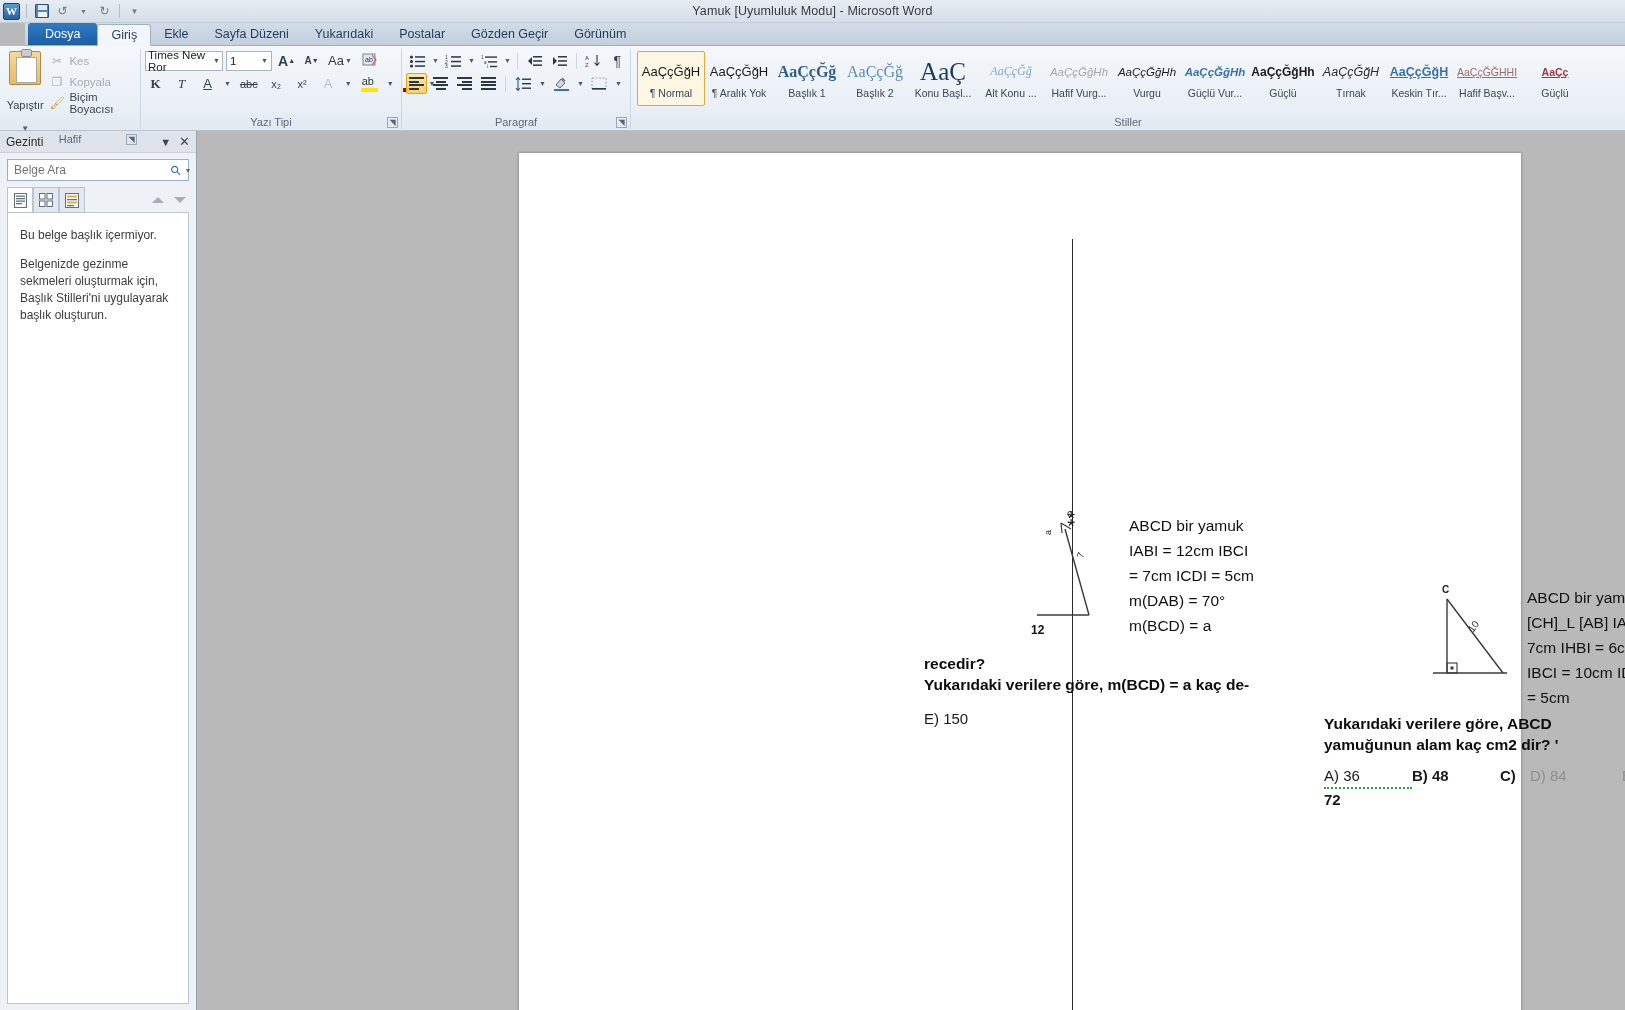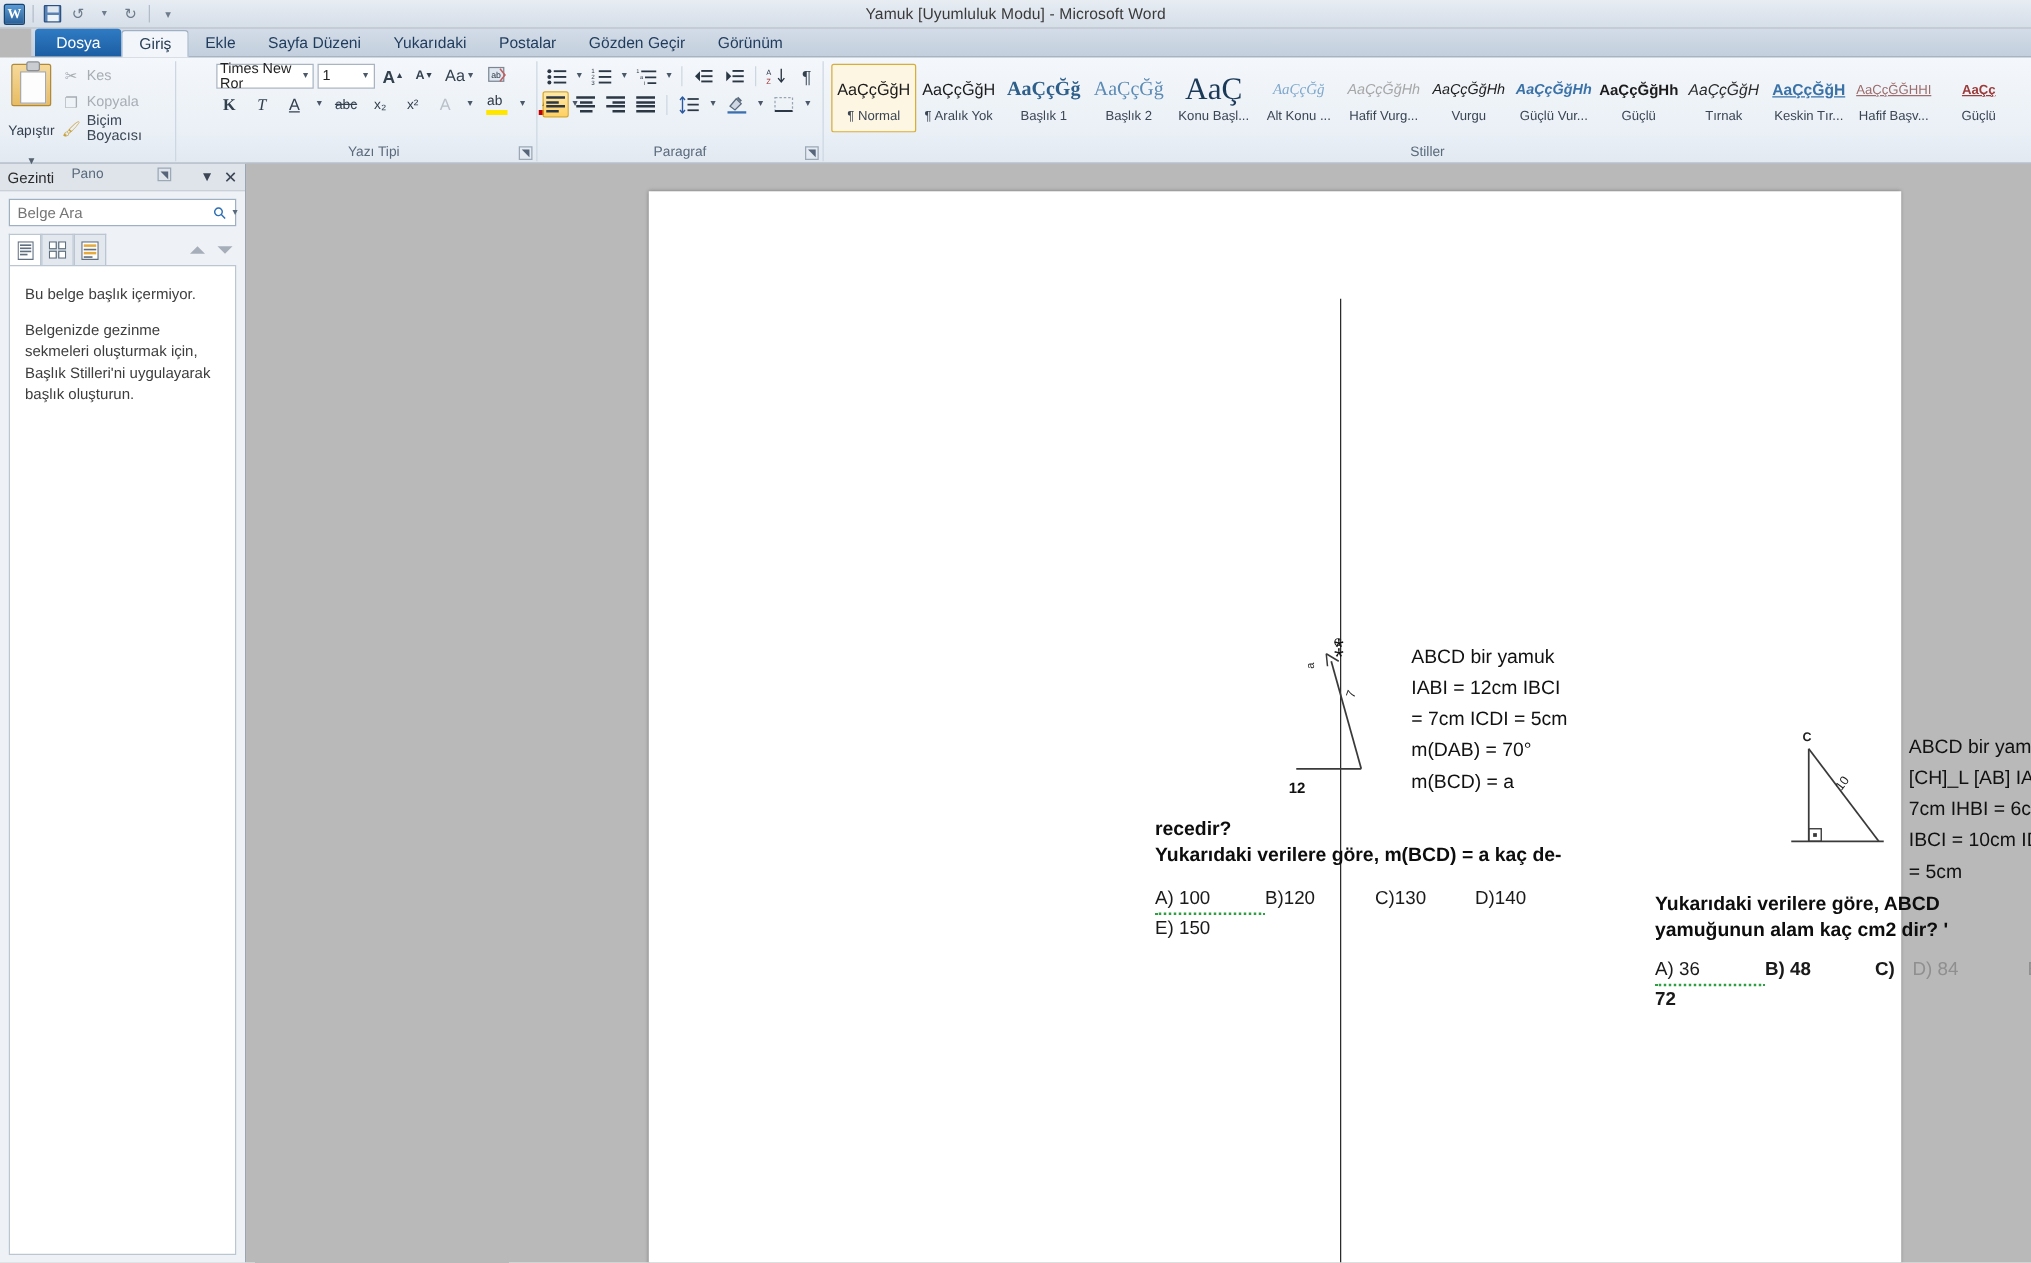--- a/index.html
+++ b/index.html
@@ -91,21 +91,21 @@
   .paste-ico:after{
     content:""; position:absolute; left:11px; top:-3px; width:9px;height:6px;
     background:#c9cdd2; border:1px solid #8b8f94; border-radius:2px;
   }
   .paste-arrow{font-size:8px;color:#54616f;line-height:8px;}
   .clip-cmds{ display:flex; flex-direction:column; gap:2px; padding-top:2px;}
   .clip-cmd{ display:flex; align-items:center; gap:5px; font-size:11.5px; color:#a8adb4; height:19px; padding:0 3px;}
   .clip-cmd .gi{ width:15px; text-align:center; font-size:12px;}
 
   
-  .font-grp{ width:260px;margin-left:28px; }
+  .font-grp{ width:260px; }
   .fg-row{ display:flex; align-items:center; gap:3px; height:23px; }
   .fname{
     width:78px;height:20px;border:1px solid #a9b4c2;background:#fff;
     font-size:11.5px;color:#222;padding:0 2px;display:flex;align-items:center;
   }
   .fsize{
     width:46px;height:20px;border:1px solid #a9b4c2;background:#fff;
     font-size:11.5px;color:#222;padding:0 3px;display:flex;align-items:center;
   }
   .cbo-arrow{font-size:7px;color:#4a5868;margin-left:auto;}
@@ -268,21 +268,21 @@
           <span class="gi">❐</span>
           <span>Kopyala</span>
         </div>
         <div class="clip-cmd" style="color:#3b4654;">
           <span class="gi" style="color:#c8a13c;">🖌</span>
           <span>Biçim Boyacısı</span>
         </div>
       </div>
     </div>
     <div class="group-label">
-      <span>Pano</span>
+      <span>Hafif</span>
       <span class="dlg">◥</span>
     </div>
   </div>
   <div class="vsep"></div>
 
   <div class="group font-grp">
     <div class="group-body" style="flex-direction:column;">
       <div class="fg-row">
         <div class="fname">
           <span>Times New Ror</span>
@@ -659,26 +659,20 @@
         <div>m(BCD) = a</div>
       </div>
 
       <div class="p1-q q-bold">
         <div>recedir?</div>
         <div>Yukarıdaki verilere göre, m(BCD) = a kaç de-</div>
       </div>
 
       <div class="p1-ans">
         <div class="ansrow">
-          <span class="cell opt sq-green" style="width:88px;">A) 100</span>
-          <span class="cell opt" style="width:88px;">B)120</span>
-          <span class="cell opt" style="width:80px;">C)130</span>
-          <span class="cell opt">D)140</span>
-        </div>
-        <div class="ansrow">
           <span class="cell opt">E) 150</span>
         </div>
       </div>
 
       <div class="p2-fig">
         <svg width="130" height="130" viewBox="0 0 130 130">
 
           <path d="M20 18 L20 92" stroke="#3a3a3a" fill="none" stroke-width="1.4"></path>
 
           <path d="M20 18 L76 92" stroke="#3a3a3a" fill="none" stroke-width="1.4"></path>

